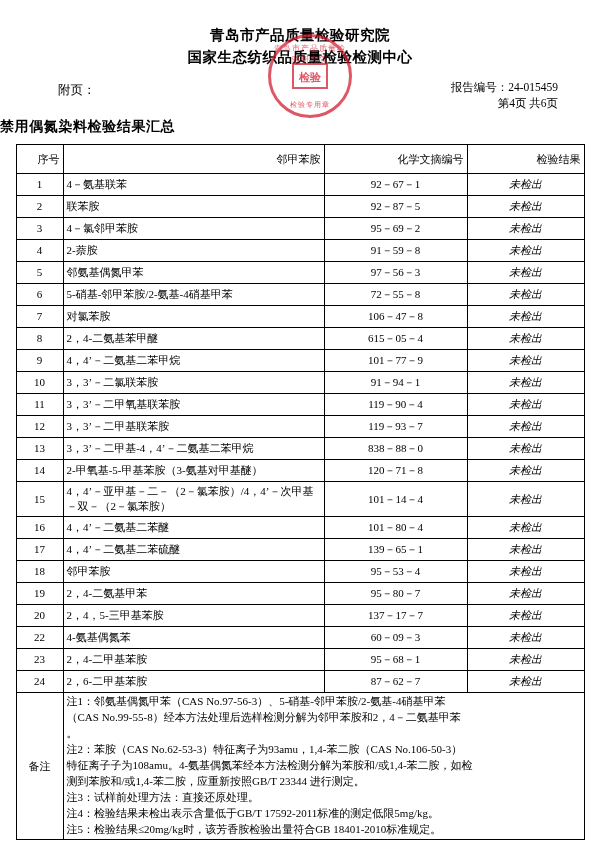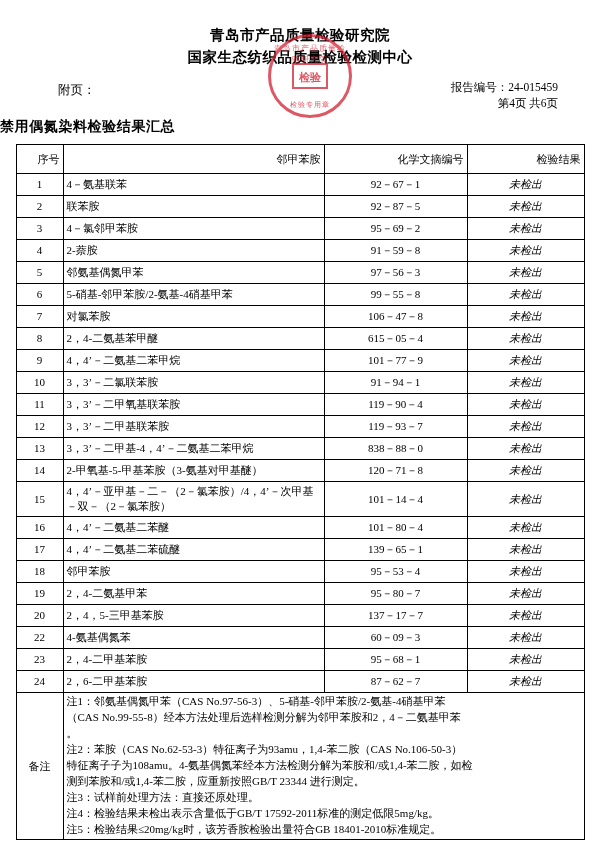--- a/index.html
+++ b/index.html
@@ -237,21 +237,21 @@
         </tr>
         <tr>
           <td class="idx">5</td>
           <td class="name">邻氨基偶氮甲苯</td>
           <td class="cas">97－56－3</td>
           <td class="res">未检出</td>
         </tr>
         <tr>
           <td class="idx">6</td>
           <td class="name">5-硝基-邻甲苯胺/2-氨基-4硝基甲苯</td>
-          <td class="cas">99－55－8</td>
+          <td class="cas">72－55－8</td>
           <td class="res">未检出</td>
         </tr>
         <tr>
           <td class="idx">7</td>
           <td class="name">对氯苯胺</td>
           <td class="cas">106－47－8</td>
           <td class="res">未检出</td>
         </tr>
         <tr>
           <td class="idx">8</td>

